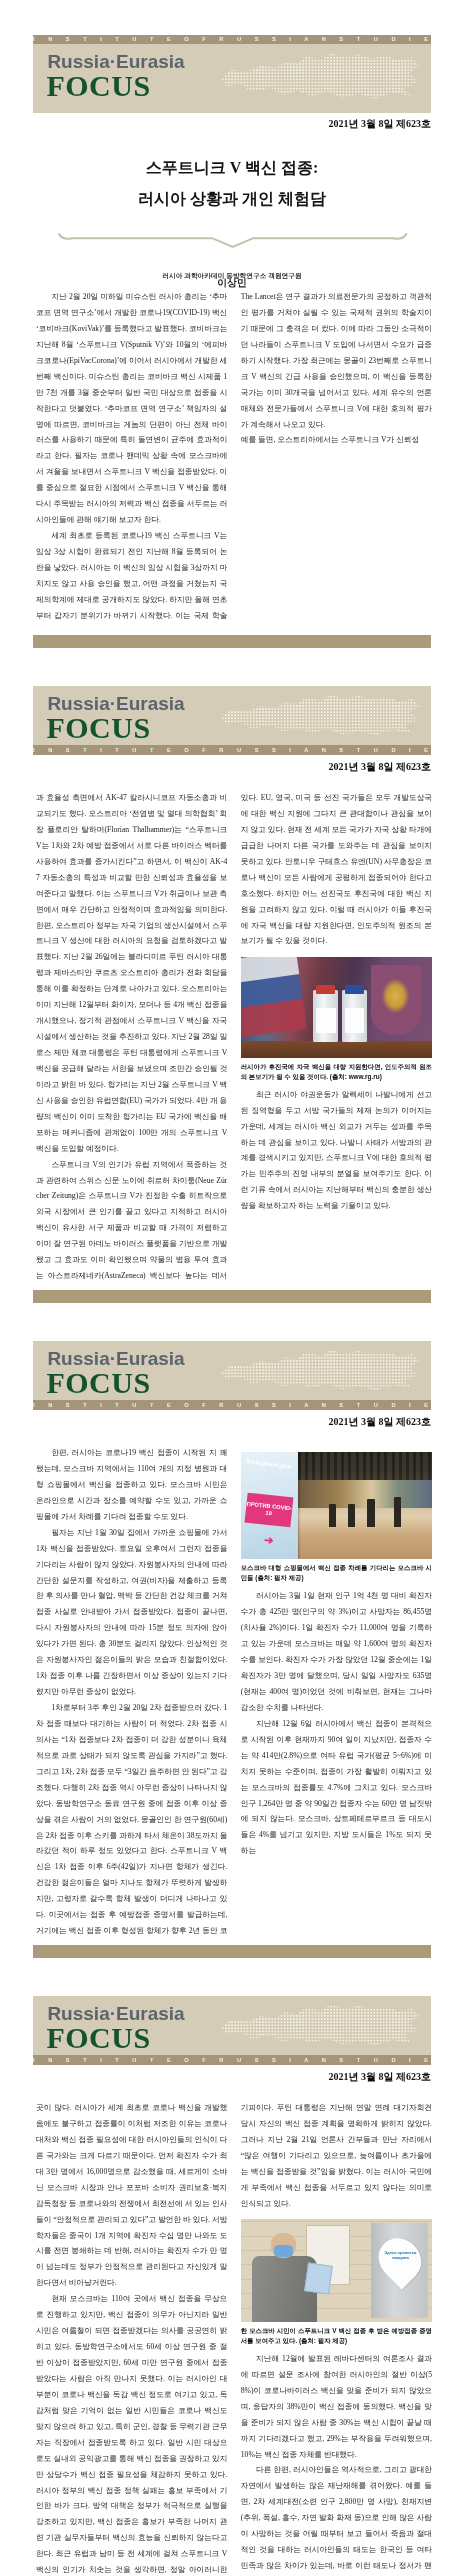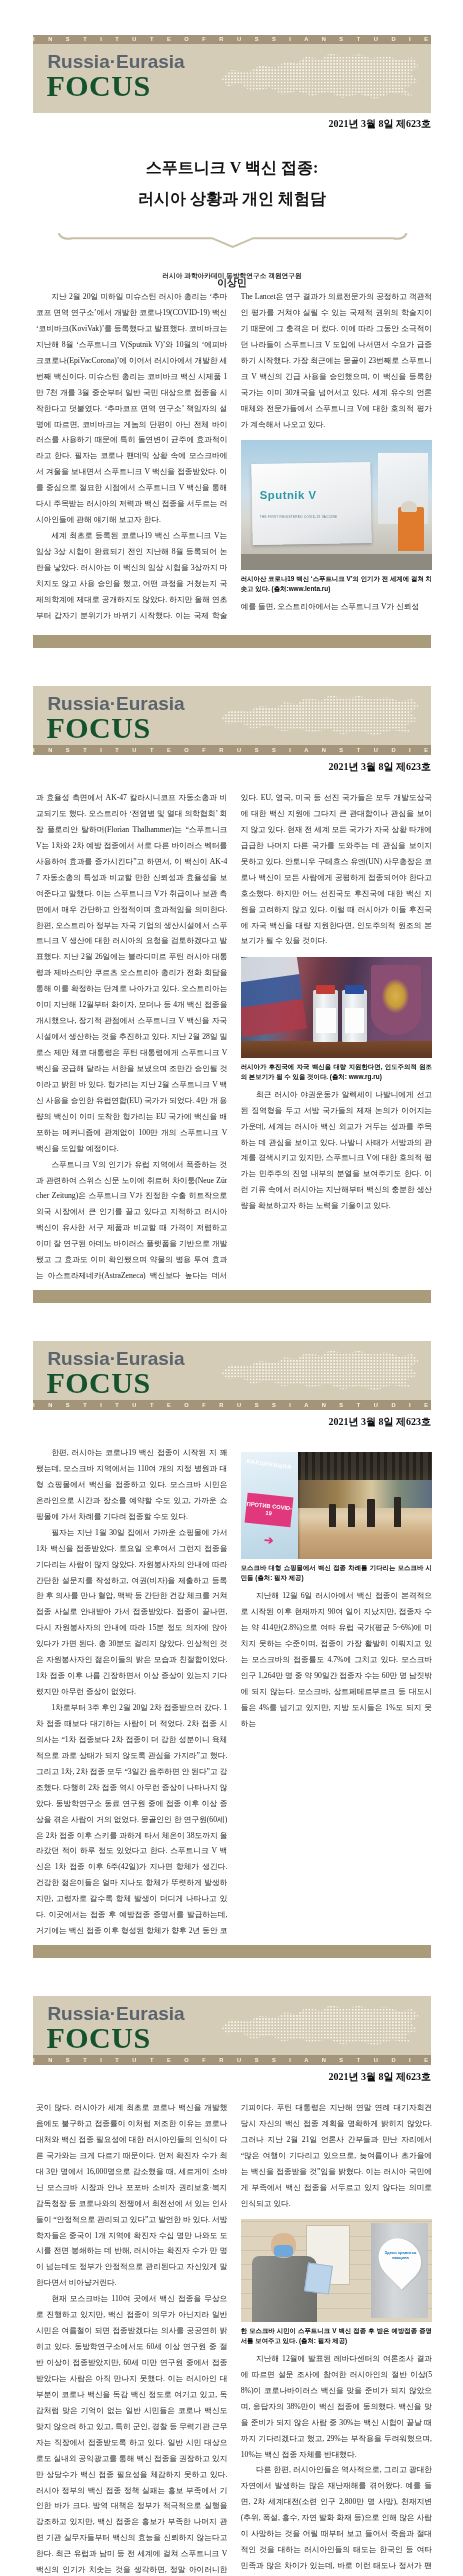--- a/index.html
+++ b/index.html
@@ -100,32 +100,20 @@
   <div class="affil">러시아 과학아카데미 동방학연구소 객원연구원</div>
   <div class="body" style="top:289px;bottom:29px">
     <div class="col">
         <p>지난 2월 20일 미하일 미슈스틴 러시아 총리는 ‘추마코프 면역 연구소’에서 개발한 코로나19(COVID-19) 백신 ‘코비바크(KoviVak)’를 등록했다고 발표했다. 코비바크는 지난해 8월 ‘스푸트니크 V(Sputnik V)’와 10월의 ‘에피바크코로나(EpiVacCorona)’에 이어서 러시아에서 개발한 세 번째 백신이다. 미슈스틴 총리는 코비바크 백신 시제품 1만 7천 개를 3월 중순부터 일반 국민 대상으로 접종을 시작한다고 덧붙였다. ‘추마코프 면역 연구소’ 책임자의 설명에 따르면, 코비바크는 게놈의 단편이 아닌 전체 바이러스를 사용하기 때문에 특히 돌연변이 균주에 효과적이라고 한다. 필자는 코로나 팬데믹 상황 속에 모스크바에서 겨울을 보내면서 스푸트니크 V 백신을 접종받았다. 이를 중심으로 절묘한 시점에서 스푸트니크 V 백신을 통해 다시 주목받는 러시아의 저력과 백신 접종을 서두르는 러시아인들에 관해 얘기해 보고자 한다.</p>
         <p>세계 최초로 등록된 코로나19 백신 스푸트니크 V는 임상 3상 시험이 완료되기 전인 지난해 8월 등록되어 논란을 낳았다. 러시아는 이 백신의 임상 시험을 3상까지 마치지도 않고 사용 승인을 했고, 어떤 과정을 거쳤는지 국제의학계에 제대로 공개하지도 않았다. 하지만 올해 연초부터 갑자기 분위기가 바뀌기 시작했다. 이는 국제 학술지 The Lancet에 스푸트니크 V 백신의 임상 3상 결과 91.6%의 면역 효과가 있다는 발표가 실렸기 때문이다.</p>
       </div>
     <div class="col">
       <div data-first-flush="true">
           <p>The Lancet은 연구 결과가 의료전문가의 공정하고 객관적인 평가를 거쳐야 실릴 수 있는 국제적 권위의 학술지이기 때문에 그 충격은 더 컸다. 이에 따라 그동안 소극적이던 나라들이 스푸트니크 V 도입에 나서면서 수요가 급증하기 시작했다. 가장 최근에는 몽골이 23번째로 스푸트니크 V 백신의 긴급 사용을 승인했으며, 이 백신을 등록한 국가는 이미 30개국을 넘어서고 있다. 세계 유수의 언론매체와 전문가들에서 스푸트니크 V에 대한 호의적 평가가 계속해서 나오고 있다.</p>
         </div>
-      <figure>
-        <div class="photo ph1">
-          <div class="crate2"></div>
-          <div class="crate"></div>
-          <span class="label-sp">Sputnik V</span>
-          <span class="label-sm">THE FIRST REGISTERED COVID-19 VACCINE</span>
-          <div class="worker"></div>
-          <div class="helmet"></div>
-          <div class="platform"></div>
-        </div>
-        <figcaption>러시아산 코로나19 백신 ‘스푸트니크 V’의 인기가 전 세계에 걸쳐 치솟고 있다. (출처:www.lenta.ru)</figcaption>
-      </figure>
       <div data-first-flush="true">
           <p>예를 들면, 오스트리아에서는 스푸트니크 V가 신뢰성</p>
         </div>
     </div>
   </div>
   <div class="pagebar"></div>
 </section>
 
 <section class="page">
   <div class="band" style="top:31px;height:59px">
@@ -194,20 +182,21 @@
           <div class="person" style="left:80%;height:28%"></div>
           <div class="banner">
             <div class="btxt">ВАКЦИНАЦИЯ</div>
             <div class="pink">ПРОТИВ COVID-19</div>
             <div class="arrow">➔</div>
           </div>
         </div>
         <figcaption>모스크바 대형 쇼핑몰에서 백신 접종 차례를 기다리는 모스크바 시민들 (출처: 필자 제공)</figcaption>
       </figure>
       <div>
+          <p>러시아는 3월 1일 현재 인구 1억 4천 명 대비 확진자 수가 총 425만 명(인구의 약 3%)이고 사망자는 86,455명(치사율 2%)이다. 1일 확진자 수가 11,000여 명을 기록하고 있는 가운데 모스크바는 매일 약 1,600여 명의 확진자 수를 보인다. 확진자 수가 가장 많았던 12월 중순에는 1일 확진자가 3만 명에 달했으며, 당시 일일 사망자도 635명(현재는 400여 명)이었던 것에 비춰보면, 현재는 그나마 감소한 수치를 나타낸다.</p>
           <p>지난해 12월 6일 러시아에서 백신 접종이 본격적으로 시작된 이후 현재까지 90여 일이 지났지만, 접종자 수는 약 414만(2.8%)으로 여타 유럽 국가(평균 5~6%)에 미치지 못하는 수준이며, 접종이 가장 활발히 이뤄지고 있는 모스크바의 접종률도 4.7%에 그치고 있다. 모스크바 인구 1,264만 명 중 약 90일간 접종자 수는 60만 명 남짓밖에 되지 않는다. 모스크바, 상트페테르부르크 등 대도시들은 4%를 넘기고 있지만, 지방 도시들은 1%도 되지 못하는</p>
         </div>
     </div>
   </div>
   <div class="pagebar"></div>
 </section>
 
 <section class="page">
   <div class="band" style="top:31px;height:59px">
     <span class="logo-gray">Russia·Eurasia</span>

